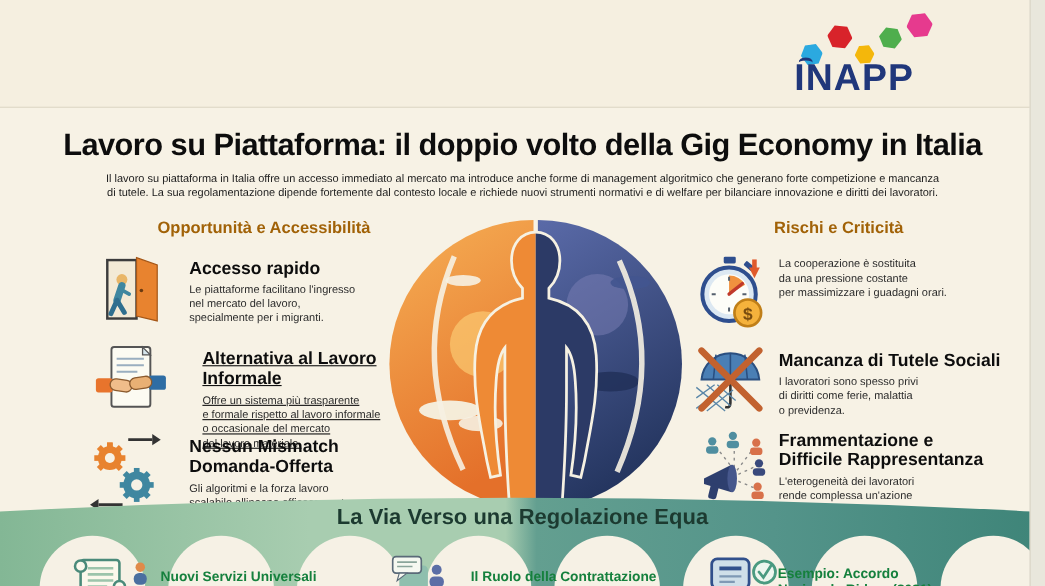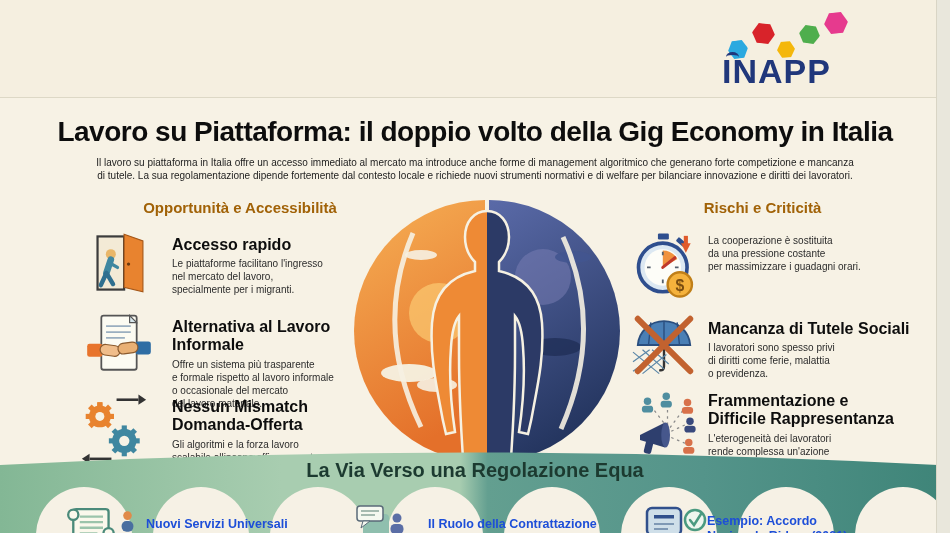--- a/index.html
+++ b/index.html
@@ -24,21 +24,21 @@
   .item-title{font-size:16px;font-weight:800;color:#0d0d0d;line-height:1.15;white-space:pre-line;margin-bottom:3px;}
   .item-text{font-size:10px;color:#2c2c2c;line-height:1.3;white-space:pre-line;}
   .icon-box{position:absolute;}
   
   .center-illo{left:351px;top:195px;width:272px;height:290px;z-index:1;}
   
   .bridge{left:0;top:440px;width:938px;height:93px;z-index:3;}
   .banner{left:0;top:459px;width:950px;text-align:center;font-size:20px;font-weight:800;color:#1c3a30;z-index:4;}
   
   .bottom-item{z-index:5;}
-  .bottom-title{font-size:12.5px;font-weight:800;color:#1d4ed8;line-height:1.18;white-space:pre-line;}
+  .bottom-title{font-size:12.5px;font-weight:800;color:#15803d;line-height:1.18;white-space:pre-line;}
 </style>
 </head>
 <body>
 
 <div class="canvas">
 
   <div class="abs top-band"></div>
 
   <div class="abs logo">
     <div class="hex" style="left:28px;top:28px;width:20px;height:19px;background:#2ba9e0;transform:rotate(-8deg);"></div>
@@ -78,21 +78,21 @@
     <svg width="66" height="66" viewBox="0 0 56 56">
       <rect x="13" y="3" width="30" height="46" rx="2" fill="#fcfbf2" stroke="#555" stroke-width="1.5"></rect>
       <polygon points="37,3 43,9 37,9" fill="#d7e6ec" stroke="#555" stroke-width="1"></polygon>
       <path d="M17,12 H38 M17,17 H38 M17,22 H33" stroke="#9aafc0" stroke-width="1.5"></path>
       <rect x="1" y="27" width="13" height="11" rx="2" fill="#e8742c"></rect>
       <rect x="42" y="25" width="13" height="11" rx="2" fill="#2e6da4"></rect>
       <rect x="12" y="28" width="17" height="9" rx="4.5" fill="#f0bd8a" stroke="#8a5a2e" stroke-width="1" transform="rotate(8 20 32)"></rect>
       <rect x="27" y="26" width="17" height="9" rx="4.5" fill="#e9b074" stroke="#8a5a2e" stroke-width="1" transform="rotate(-8 36 30)"></rect>
     </svg>
   </div>
-  <div class="abs" style="left:172px;top:318px;width:225px;">
+  <div class="abs" style="left:184px;top:318px;width:225px;text-decoration:underline;">
     <div class="item-title">Alternativa al Lavoro Informale</div>
     <div class="item-text">Offre un sistema più trasparente
 e formale rispetto al lavoro informale
 o occasionale del mercato
 del lavoro materiale.</div>
   </div>
 
   <div class="abs icon-box" style="left:78px;top:392px;">
     <svg width="72" height="72" viewBox="0 0 56 56">
       <g fill="#e8832f">

